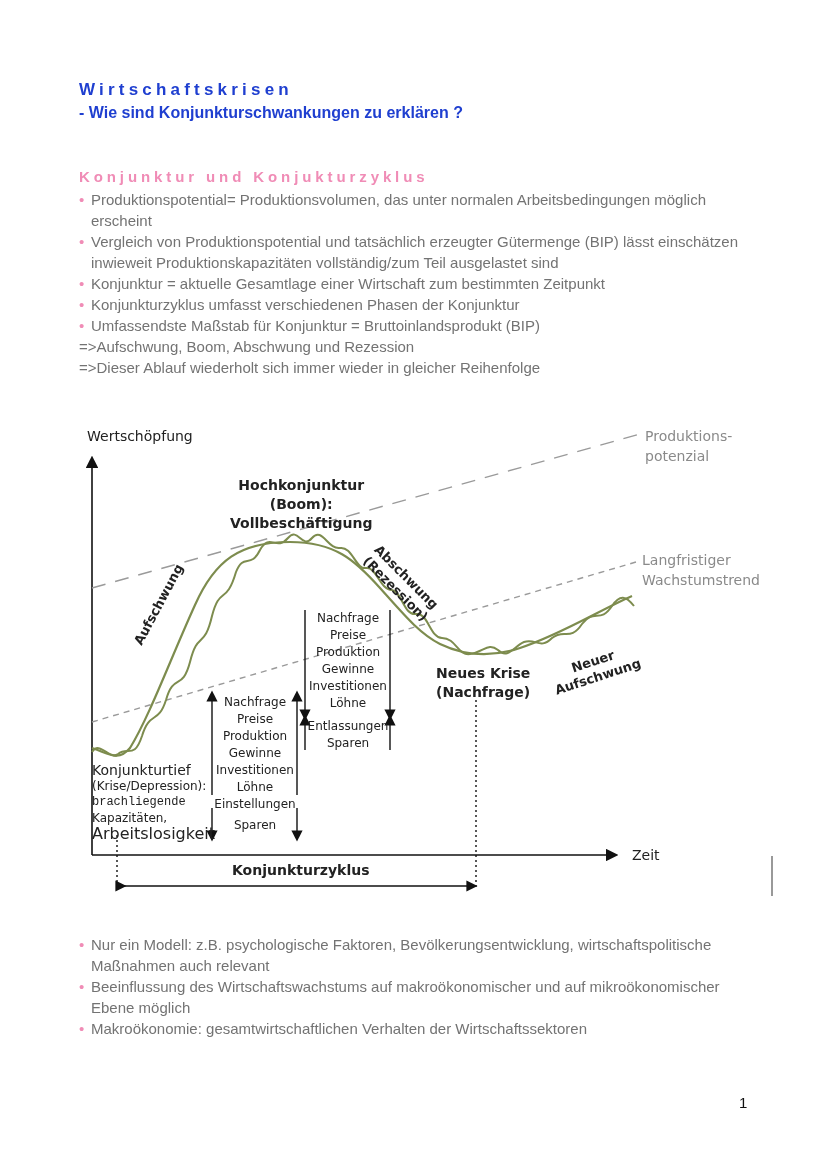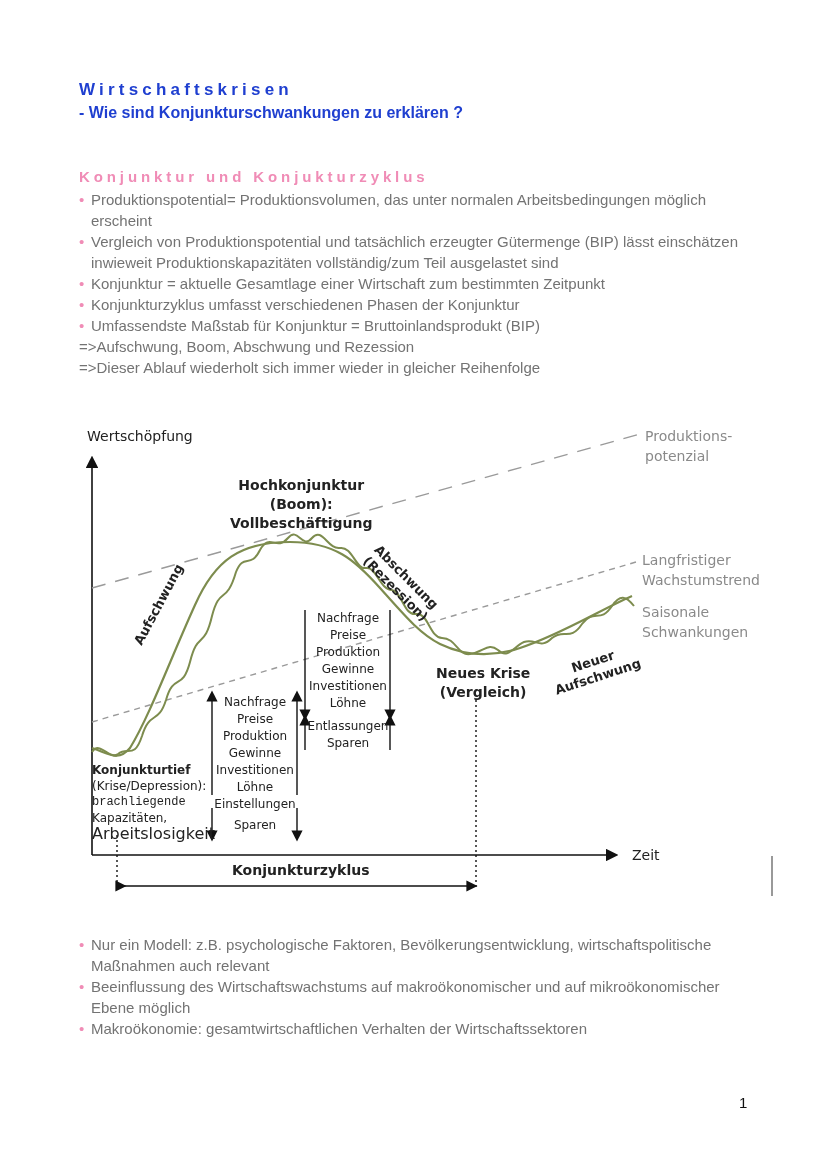--- a/index.html
+++ b/index.html
@@ -86,50 +86,46 @@
   <div class="dlabel" style="left:632px; top:437px; font-size:14px;">Zeit</div>
 
   <div class="dlabel gray" style="left:645px; top:16px;">
     <div>Produktions-</div>
     <div>potenzial</div>
   </div>
   <div class="dlabel gray" style="left:642px; top:140px;">
     <div>Langfristiger</div>
     <div>Wachstumstrend</div>
   </div>
-  <div class="dlabel gray" style="left:642px; top:192px;">
-    <div>Saisonale</div>
-    <div>Schwankungen</div>
-  </div>
 
   <div class="dlabel bold center" style="left:230px; top:66px; font-size:14px; line-height:19px;">
     <div>Hochkonjunktur</div>
     <div>(Boom):</div>
     <div>Vollbeschäftigung</div>
   </div>
 
   <div class="dlabel bold" style="left:130px; top:230px; transform: rotate(-62deg); transform-origin: left top;">Aufschwung</div>
 
   <div class="dlabel bold" style="left:382px; top:132px; transform: rotate(45deg); transform-origin: left top; line-height:16px;">
     <div>Abschwung</div>
     <div>(Rezession)</div>
   </div>
 
   <div class="dlabel bold center" style="left:436px; top:254px; font-size:14px; line-height:19px;">
     <div>Neues Krise</div>
-    <div>(Vergleich)</div>
+    <div>(Nachfrage)</div>
   </div>
 
   <div class="dlabel bold center" style="left:548px; top:258px; transform: rotate(-18deg); transform-origin: left top; line-height:16px;">
     <div>Neuer</div>
     <div>Aufschwung</div>
   </div>
 
   <div class="dlabel" style="left:92px; top:352px; line-height:16px;">
-    <div class="bold" style="font-size:12px; font-weight:bold;">Konjunkturtief</div>
+    <div class="bold" style="font-size:14px; font-weight:normal;">Konjunkturtief</div>
     <div style="font-size:12px;">(Krise/Depression):</div>
     <div style="font-size:12px;font-family:Liberation Mono, monospace;">brachliegende</div>
     <div style="font-size:12px;">Kapazitäten,</div>
     <div style="font-size:16px;">Arbeitslosigkeit</div>
   </div>
 
   <div class="dlabel center" style="left:214px; top:284px; width:82px; font-size:12px;">
     <div>Nachfrage</div>
     <div>Preise</div>
     <div>Produktion</div>

